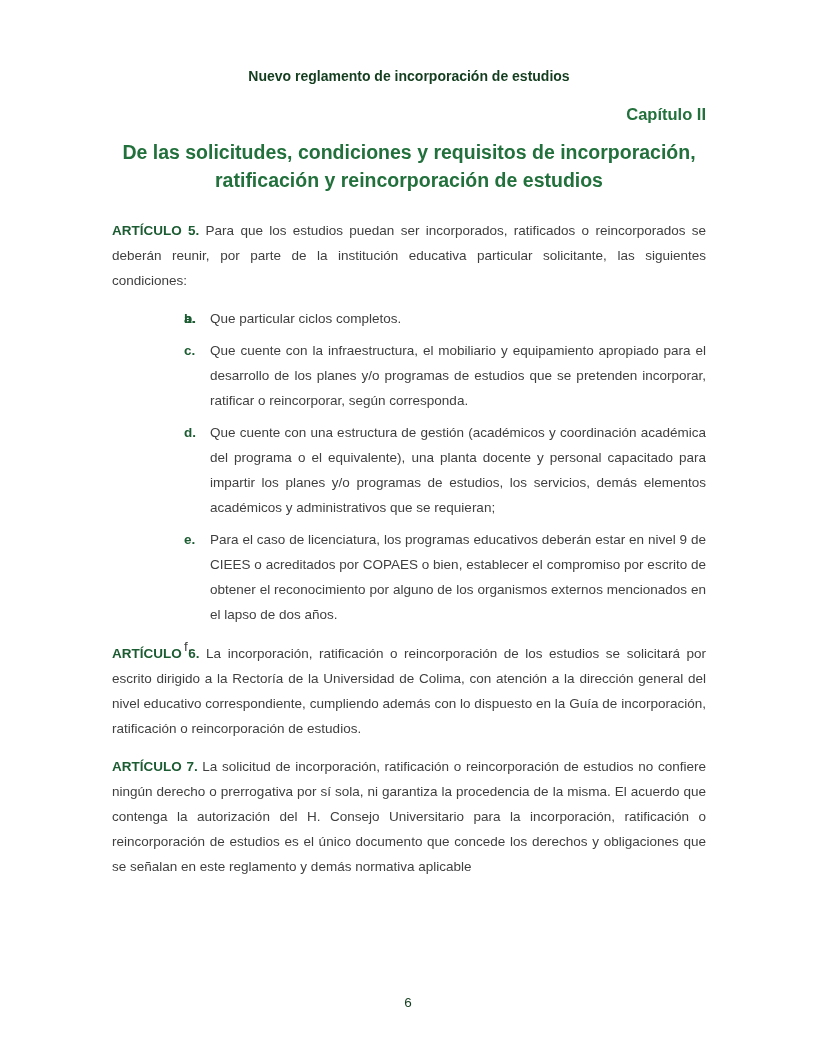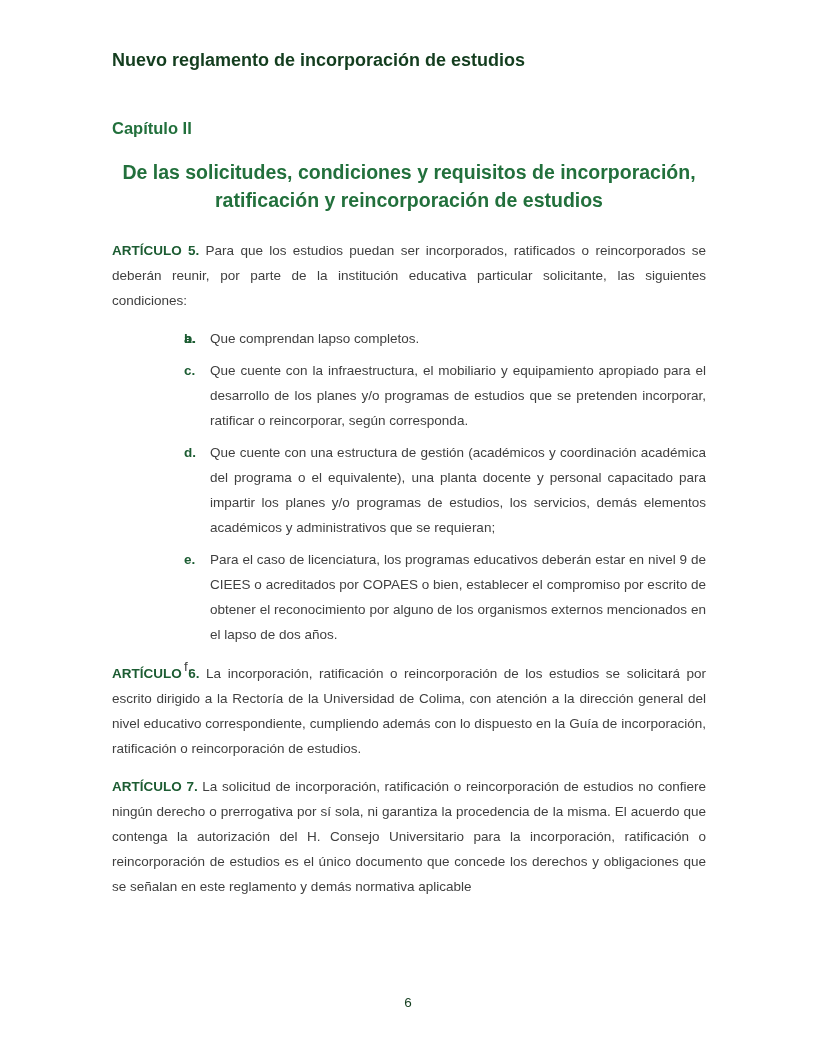--- a/index.html
+++ b/index.html
@@ -18,35 +18,35 @@
     font-family: "Liberation Sans", sans-serif;
     overflow: hidden;
   }
   .content {
     position: absolute;
     left: 112px;
     right: 110px;
     top: 0;
   }
   .running-header {
-    padding-top: 50px;
-    text-align: left;
-    font-size: 18px;
+    padding-top: 68px;
+    text-align: center;
+    font-size: 14px;
     font-weight: 700;
     color: var(--green-header, #133d1e);
   }
   .chapter-label {
-    margin-top: 48px;
-    text-align: left;
+    margin-top: 21px;
+    text-align: right;
     font-size: 16.5px;
     font-weight: 700;
     color: var(--green-title, #22703c);
   }
   .chapter-title {
-    margin: 20px auto 0 auto;
+    margin: 14px auto 0 auto;
     max-width: 622px;
     text-align: center;
     font-size: 19.5px;
     line-height: 28px;
     font-weight: 700;
     color: var(--green-title, #22703c);
   }
   .body-block { margin-top: 24px; }
   p.para {
     margin: 0 0 13px 0;
@@ -110,21 +110,21 @@
     <div class="body-block">
 
       <p class="para"><span class="art-label">ARTÍCULO 5.</span> <span>Para que los estudios puedan ser incorporados, ratificados o reincorporados se deberán reunir, por parte de la institución educativa particular solicitante, las siguientes condiciones:</span></p>
 
       <ol class="letter-list">
         <li class="letter-item">
           <span class="letter">a.</span>
         </li>
         <li class="letter-item">
           <span class="letter">b.</span>
-          <span>Que comprendan lapso completos.</span>
+          <span>Que particular ciclos completos.</span>
         </li>
         <li class="letter-item">
           <span class="letter">c.</span>
           <span>Que cuente con la infraestructura, el mobiliario y equipamiento apropiado para el desarrollo de los planes y/o programas de estudios que se pretenden incorporar, ratificar o reincorporar, según corresponda.</span>
         </li>
         <li class="letter-item">
           <span class="letter">d.</span>
           <span>Que cuente con una estructura de gestión (académicos y coordinación académica del programa o el equivalente), una planta docente y personal capacitado para impartir los planes y/o programas de estudios, los servicios, demás elementos académicos y administrativos que se requieran;</span>
         </li>
         <li class="letter-item">

